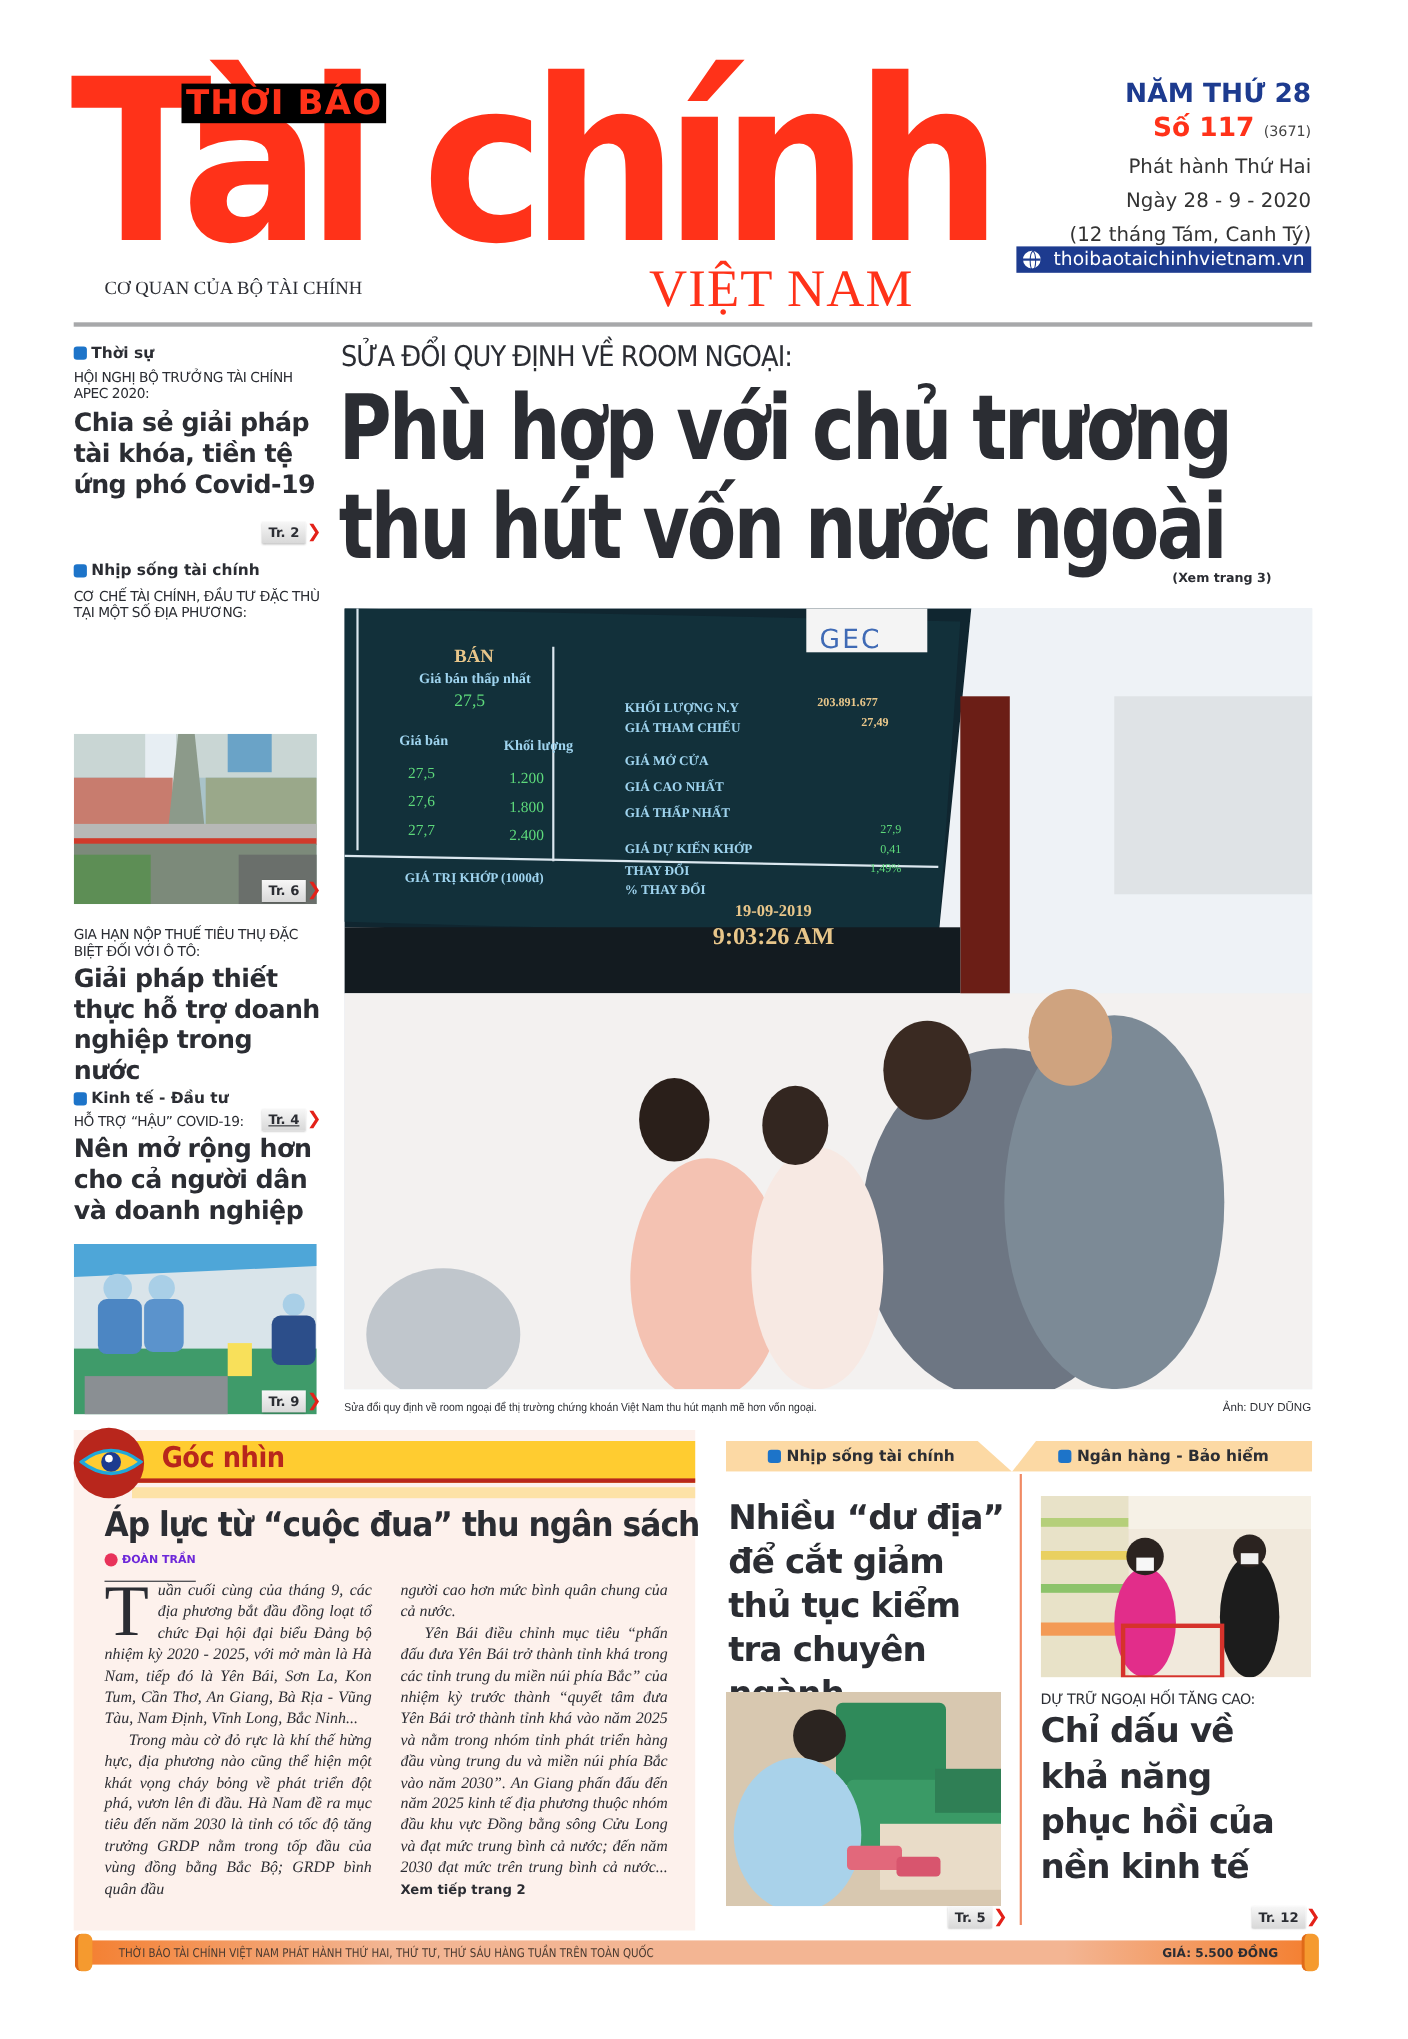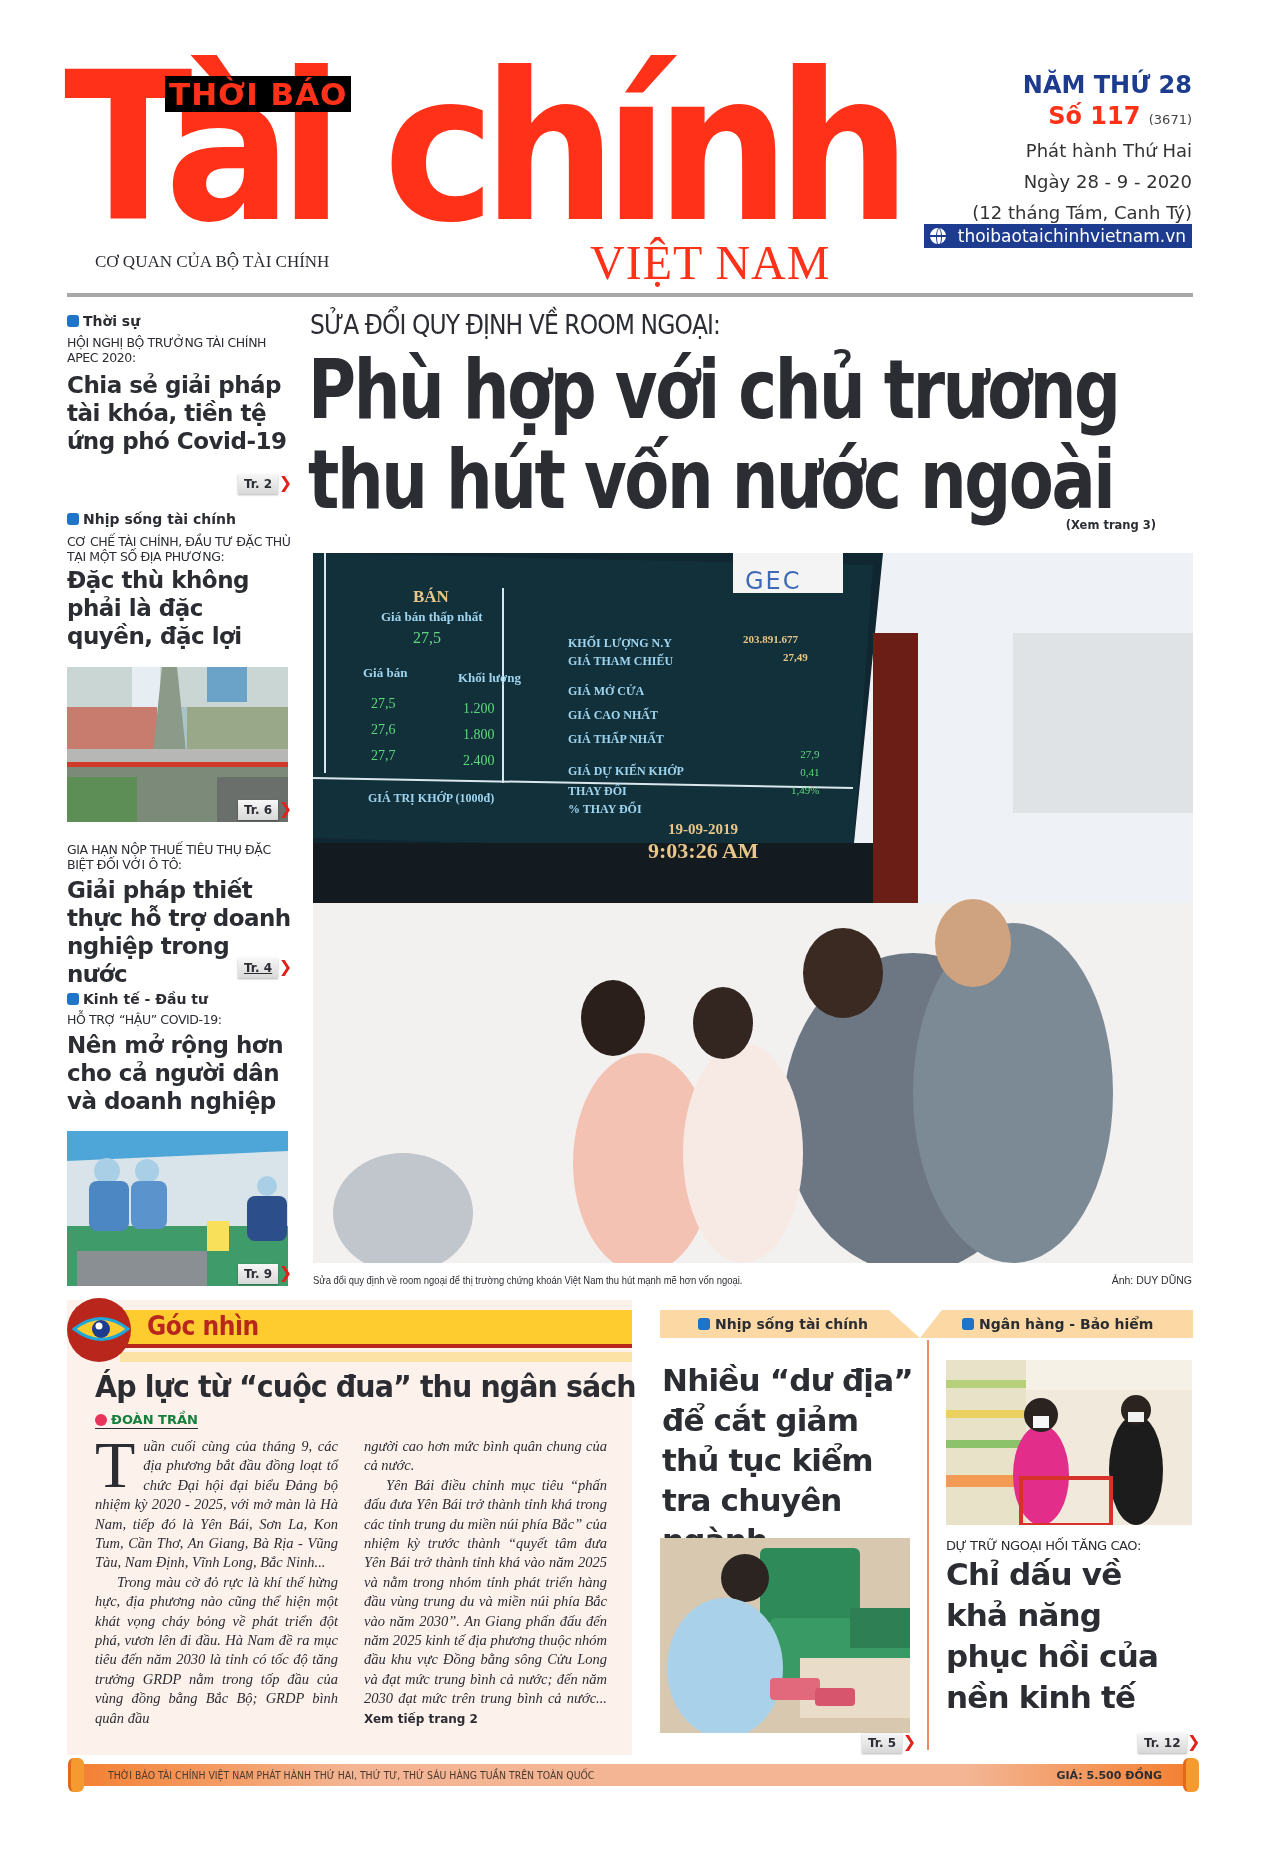--- a/index.html
+++ b/index.html
@@ -44,21 +44,21 @@
   .credit { right: 88px; top: 1274px; font-family: "Liberation Sans", sans-serif; font-size: 10.5px; color: #2b2d33; }
 
   
   .gn-box { left: 67px; top: 1300px; width: 565px; height: 455px; background: #fdf1ec; }
   .gn-bar { left: 110px; top: 1310px; width: 522px; height: 38px; background: #ffcc30; border-bottom: 4px solid #b8261c; }
   .gn-bar2 { left: 120px; top: 1352px; width: 512px; height: 10px; background: #fde2a6; }
   .gn-circle { left: 67px; top: 1298px; width: 64px; height: 64px; border-radius: 50%; background: #b8261c; }
   .gn-eye { left: 72px; top: 1314px; width: 58px; height: 30px; }
   .gn-title { left: 147px; top: 1311px; font-family: "DejaVu Sans", sans-serif; font-weight: bold; font-size: 26px; color: #b8261c; letter-spacing: -0.5px; transform: scaleX(0.9); transform-origin: left; }
   .gn-hl { left: 95px; top: 1368px; font-family: "DejaVu Sans", sans-serif; font-weight: bold; font-size: 31px; color: #2b2d33; letter-spacing: -1px; transform: scaleX(0.92); transform-origin: left; white-space: nowrap; }
-  .gn-author { left: 95px; top: 1412px; font-family: "DejaVu Sans", sans-serif; font-weight: bold; font-size: 13px; color: #15803d; border-bottom: 1px solid #2b2d33; padding-bottom: 1px; display: flex; align-items: center; gap: 4px; }
+  .gn-author { left: 95px; top: 1412px; font-family: "DejaVu Sans", sans-serif; font-weight: bold; font-size: 10px; color: #6d28d9; border-bottom: 1px solid #2b2d33; padding-bottom: 13px; display: flex; align-items: center; gap: 4px; }
   .gn-author .hex { width: 12px; height: 12px; background: #e8335a; border-radius: 50%; display: inline-block; }
   .gn-col { top: 1437px; width: 243px; font-family: "Liberation Serif", serif; font-style: italic; font-size: 14.5px; line-height: 19.4px; color: #2b2d33; text-align: justify; }
   .gn-col p { text-indent: 22px; }
   .gn-col p.first { text-indent: 0; }
   .dropcap { float: left; font-family: "Liberation Serif", serif; font-style: normal; font-size: 66px; line-height: 52px; margin: 2px 8px 0 0; color: #2b2d33; }
   .more { font-family: "DejaVu Sans", sans-serif; font-style: normal; font-weight: bold; font-size: 12px; }
 
   
   .sec-tab { top: 1310px; height: 28px; background: #fcd9a4; font-family: "DejaVu Sans", sans-serif; font-weight: bold; font-size: 14px; color: #2b2d33; display: flex; align-items: center; gap: 5px; }
   .sec-tab .sq { width: 12px; height: 12px; background: #1d74c9; border-radius: 3px; display: inline-block; }
@@ -102,21 +102,20 @@
   <div class="hl" style="margin-top:6px;">Chia sẻ giải pháp tài khóa, tiền tệ ứng phó Covid-19</div>
 </div>
 <div class="tr" style="left:238px;top:474px;">Tr. 2</div>
 
 <div class="abs col-left" style="top:511px;">
   <div class="cat">
       <span class="sq"></span>
       <span>Nhịp sống tài chính</span>
     </div>
   <div class="kicker" style="margin-top:7px;">CƠ CHẾ TÀI CHÍNH, ĐẦU TƯ ĐẶC THÙ TẠI MỘT SỐ ĐỊA PHƯƠNG:</div>
-  <div class="hl" style="margin-top:2px;width:220px;">Đặc thù không phải là đặc quyền, đặc lợi</div>
 </div>
 <div class="photo" style="left:67px;top:667px;width:221px;height:155px;">
   <svg width="221" height="155" viewBox="0 0 221 155">
     <rect width="221" height="155" fill="#a9c3c9"></rect>
     <rect x="0" y="0" width="221" height="40" fill="#c9d6d4"></rect>
     <rect x="65" y="0" width="28" height="55" fill="#e7eef3"></rect>
     <rect x="140" y="0" width="40" height="35" fill="#6aa3c7"></rect>
     <rect x="0" y="40" width="90" height="55" fill="#c87c6e"></rect>
     <rect x="120" y="40" width="101" height="55" fill="#9aa88a"></rect>
     <polygon points="95,0 110,0 120,95 85,95" fill="#8c9a8a"></polygon>
@@ -126,21 +125,21 @@
     <rect x="0" y="110" width="70" height="45" fill="#5d8e55"></rect>
     <rect x="150" y="110" width="71" height="45" fill="#6a6f6b"></rect>
   </svg>
 </div>
 <div class="tr" style="left:238px;top:800px;">Tr. 6</div>
 
 <div class="abs col-left" style="top:842px;">
   <div class="kicker">GIA HẠN NỘP THUẾ TIÊU THỤ ĐẶC BIỆT ĐỐI VỚI Ô TÔ:</div>
   <div class="hl" style="margin-top:4px;">Giải pháp thiết thực hỗ trợ doanh nghiệp trong nước</div>
 </div>
-<div class="tr" style="left:238px;top:958px;text-decoration:underline;">Tr. 4</div>
+<div class="tr" style="left:238px;top:1008px;text-decoration:underline;">Tr. 4</div>
 
 <div class="abs col-left" style="top:991px;">
   <div class="cat">
       <span class="sq"></span>
       <span>Kinh tế - Đầu tư</span>
     </div>
   <div class="kicker" style="margin-top:5px;">HỖ TRỢ “HẬU” COVID-19:</div>
   <div class="hl" style="margin-top:4px;">Nên mở rộng hơn cho cả người dân và doanh nghiệp</div>
 </div>
 <div class="photo" style="left:67px;top:1131px;width:221px;height:155px;">

